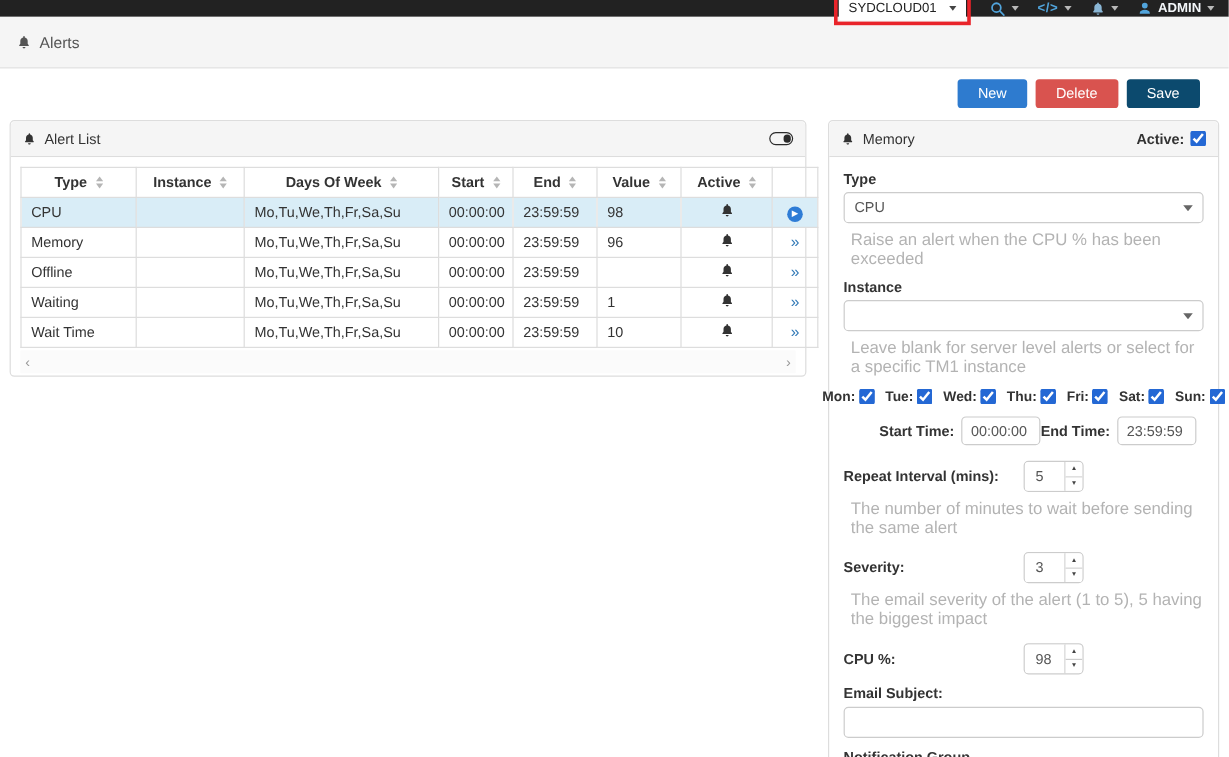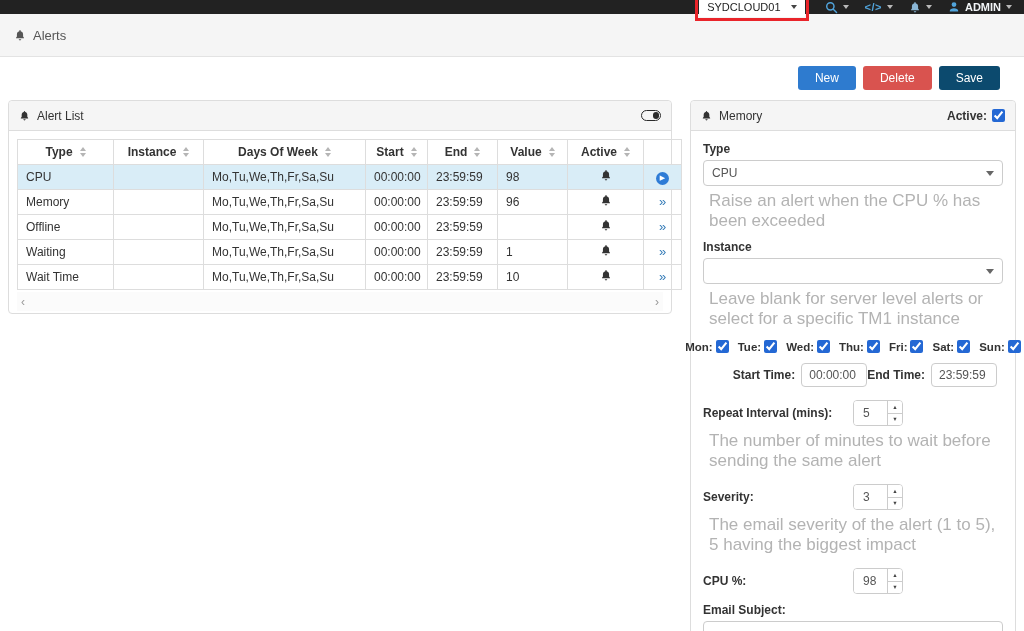--- a/index.html
+++ b/index.html
@@ -52,21 +52,21 @@
   td.center{text-align:center}
   .chev{color:#337ab7;font-size:13px;line-height:1;cursor:pointer}
   .go{width:13px;height:13px;border-radius:50%;background:#2e7cd6;color:#fff;display:inline-flex;align-items:center;justify-content:center;font-size:7px;cursor:pointer}
   .hscroll{display:flex;justify-content:space-between;color:#999;font-size:12px;padding:3px 4px 2px;background:#fbfbfb;margin-top:2px}
   .hscroll span{cursor:pointer}
 
   
   .card-body{padding:10px 12px 12px}
   .form-label{font-weight:bold;margin:9px 0 4px;color:#333}
   .form-label.first{margin-top:1px}
-  .help{color:#b3b3b3;font-size:17px;margin:5px 0 0 6px}
+  .help{color:#b3b3b3;font-size:14px;margin:5px 0 0 6px}
   .select-wrap{position:relative}
   select{width:100%;height:26px;border:1px solid #ccc;border-radius:4px;background:#fff;color:#555;font-size:12px;padding:0 24px 0 8px;appearance:none;-webkit-appearance:none;font-family:inherit;cursor:pointer}
   .select-wrap::after{content:"";position:absolute;right:9px;top:11px;border-left:4px solid transparent;border-right:4px solid transparent;border-top:5px solid #666;pointer-events:none}
   input[type=checkbox]{accent-color:#2468d4;width:13px;height:13px;cursor:pointer}
   .active-wrap{margin-left:auto;display:flex;align-items:center;gap:5px;font-weight:bold}
   .days{display:flex;justify-content:center;gap:9px;margin:11px 0 4px;font-weight:bold;font-size:11.5px;align-items:center}
   .day-check{display:flex;align-items:center;gap:3px;cursor:pointer}
   .times{display:flex;justify-content:flex-end;padding:0 6px;margin:10px 0 2px;align-items:center}
   .time-group{display:flex;align-items:center;gap:6px;font-weight:bold}
   .time-input{width:66px;height:24px;border:1px solid #ccc;border-radius:4px;padding:0 7px;font-size:12px;color:#555;font-family:inherit}

